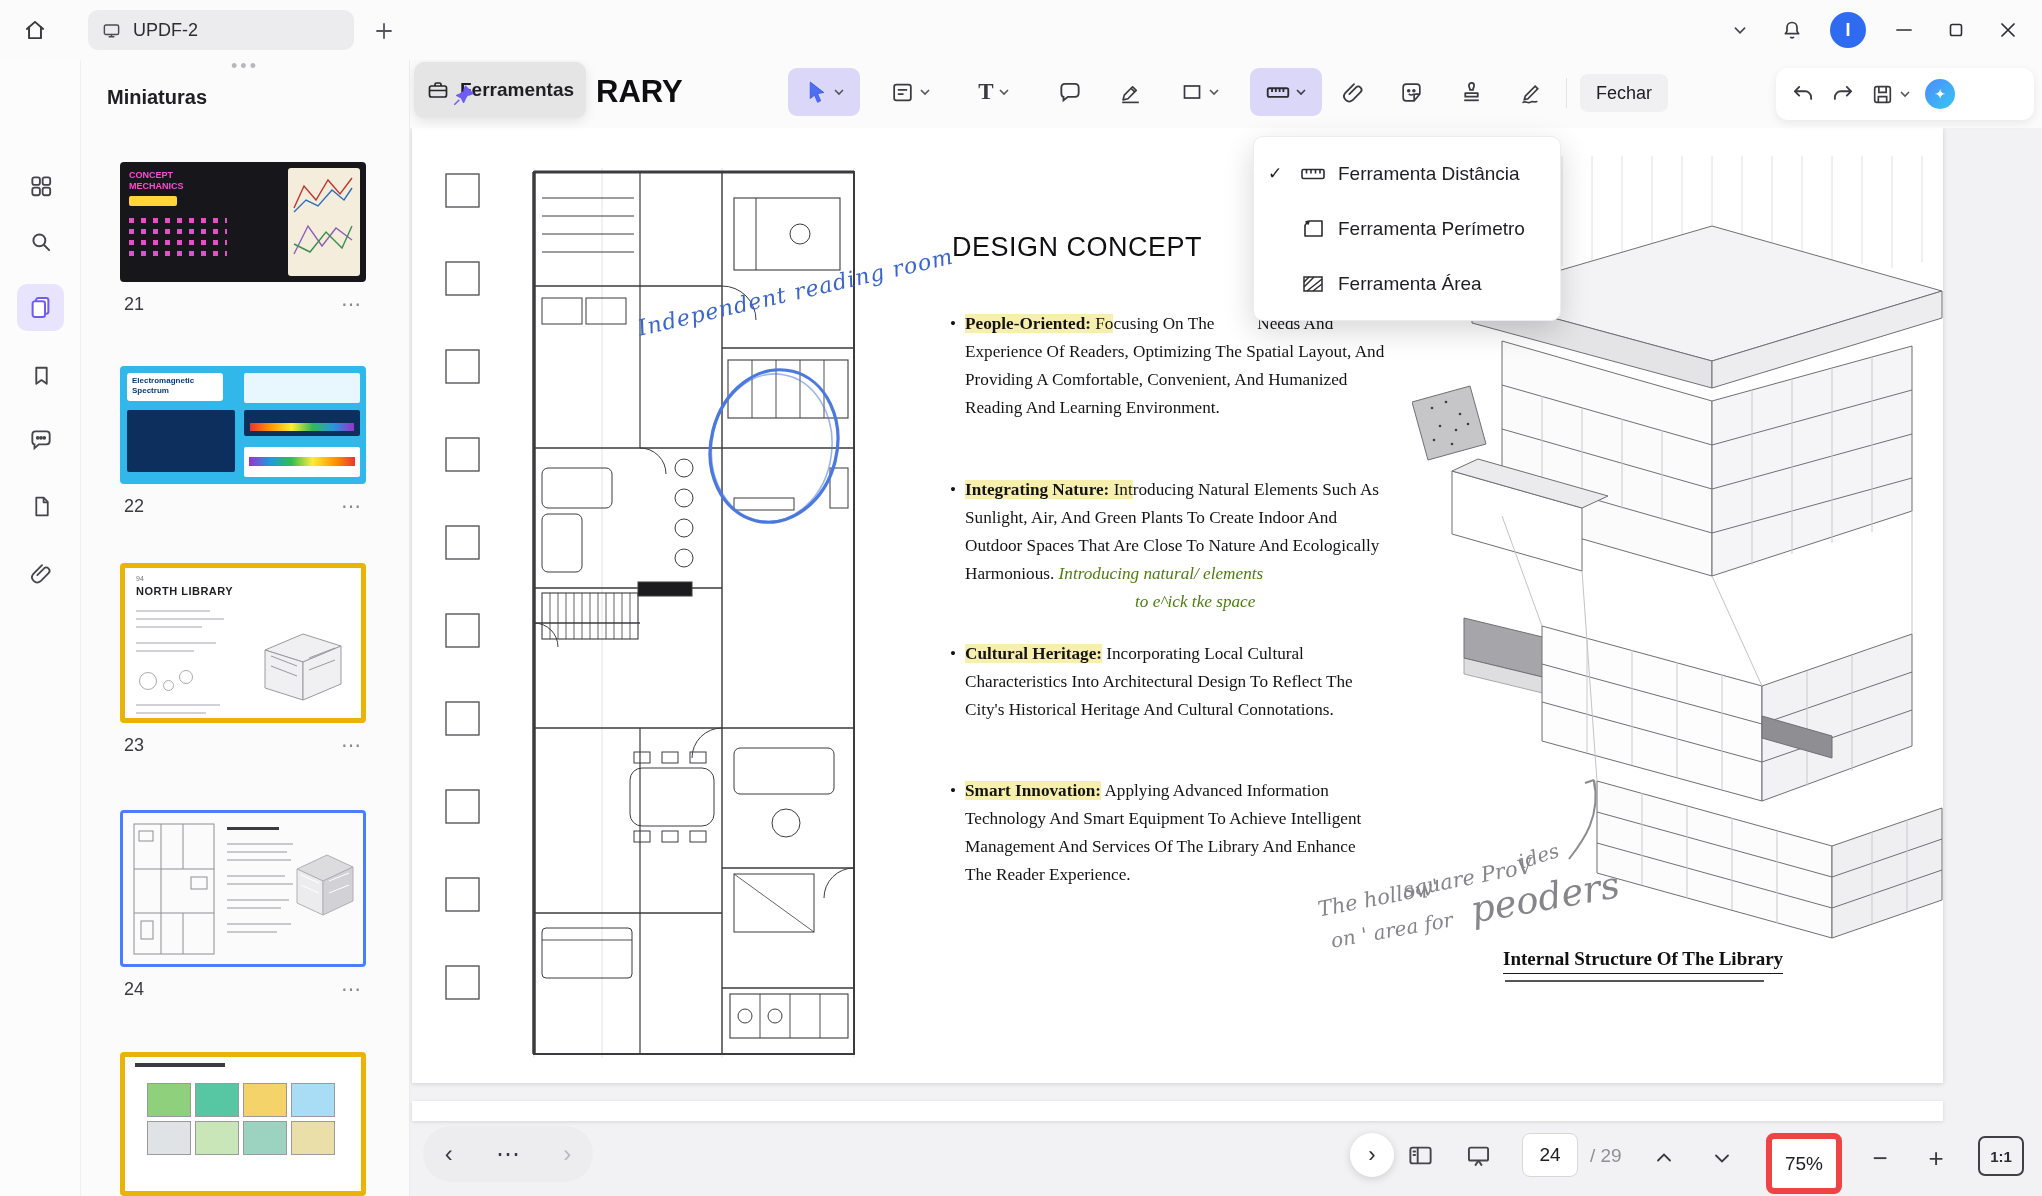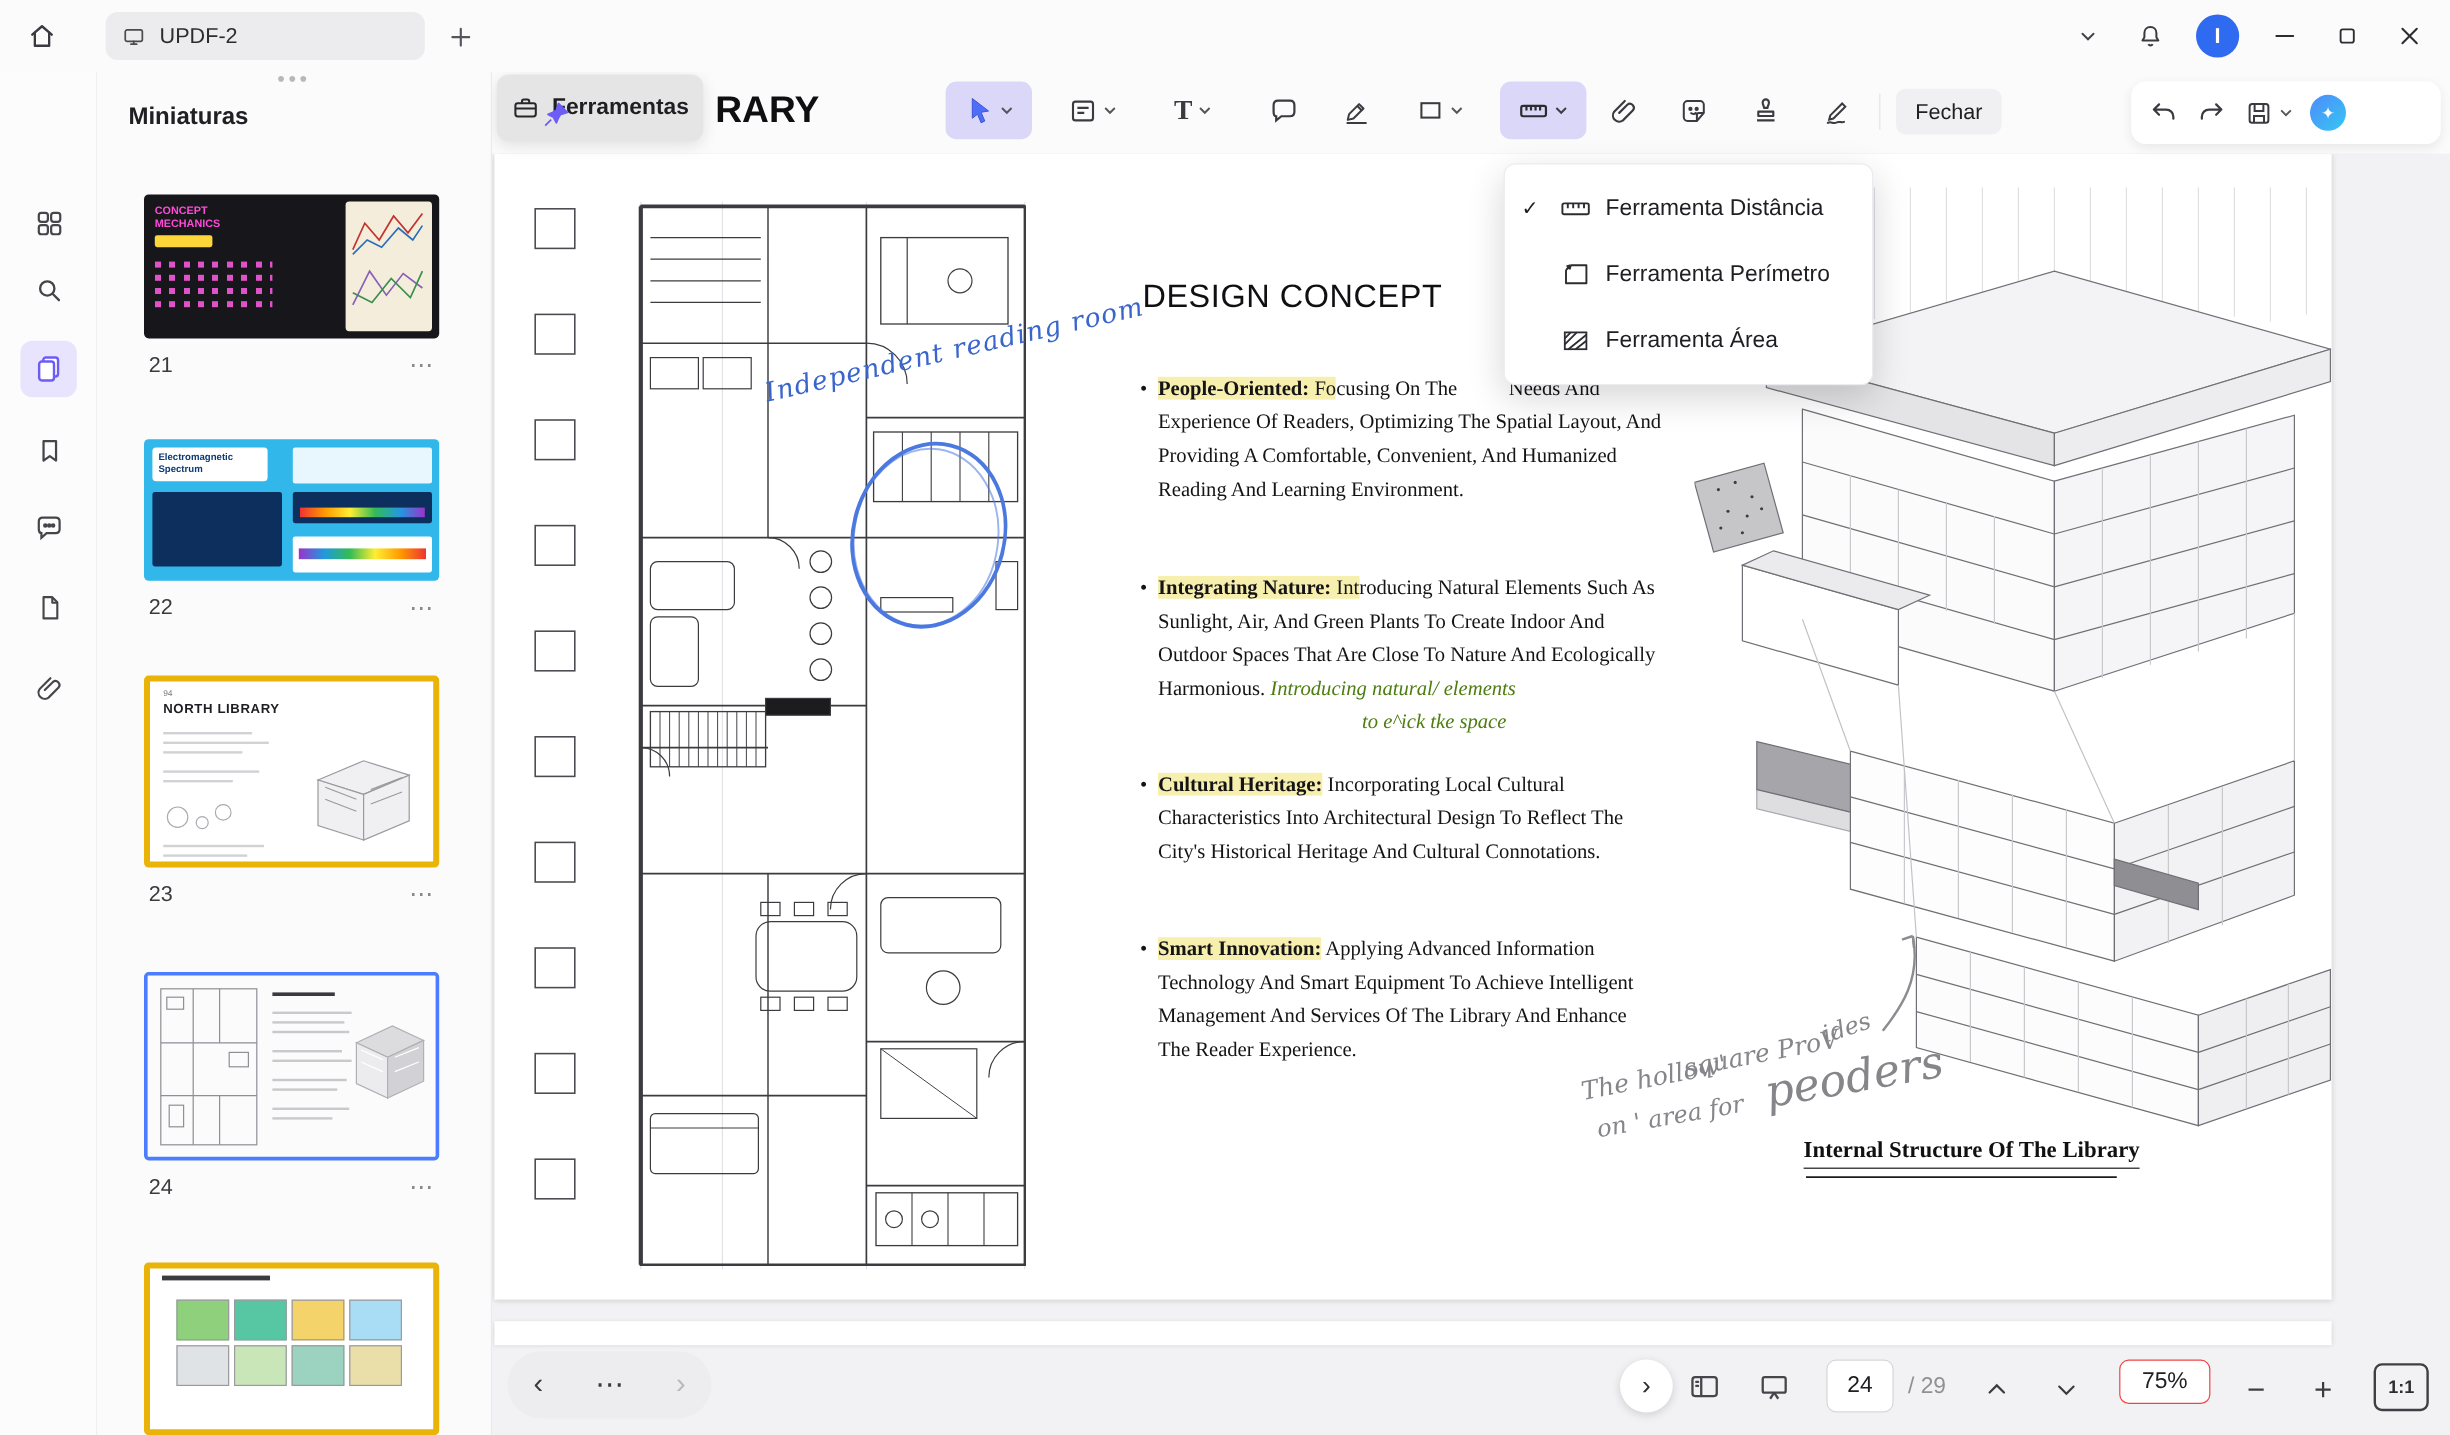--- a/index.html
+++ b/index.html
@@ -104,21 +104,21 @@
   .dd-label{font-size:19px;color:#1f1f23}
 
   
   .nav-pill{position:absolute;left:423px;top:1126px;width:170px;height:56px;background:#ededf0;border-radius:28px;display:flex;align-items:center;justify-content:space-around;z-index:10}
   .nav-pill .g{font-size:24px;color:#3a3a40}
   .nav-pill .dim{color:#b9b9be}
   .expand-btn{position:absolute;left:1350px;top:1133px;width:44px;height:44px;border-radius:50%;background:#fff;box-shadow:0 2px 8px rgba(0,0,0,.15);font-size:22px;color:#2c2c31;z-index:10}
   .foot-ic{position:absolute;top:1137px;width:36px;height:36px;display:flex;align-items:center;justify-content:center;z-index:10}
   .pagebox{position:absolute;left:1522px;top:1133px;width:56px;height:44px;background:#fff;border:1px solid #d7d7db;border-radius:8px;font-size:19px;color:#202024;display:flex;align-items:center;justify-content:center;z-index:10}
   .pagetotal{position:absolute;left:1590px;top:1145px;font-size:19px;color:#909095;z-index:10}
-  .zoombox{position:absolute;left:1766px;top:1133px;width:76px;height:37px;background:#fff;border:1px solid #ef4444;border-radius:8px;font-size:19px;color:#202024;display:flex;align-items:center;justify-content:center;z-index:10}
+  .zoombox{position:absolute;left:1766px;top:1133px;width:76px;height:61px;background:#fff;border:6px solid #ef4444;border-radius:8px;font-size:19px;color:#202024;display:flex;align-items:center;justify-content:center;z-index:10}
   .zbtn{position:absolute;top:1140px;width:36px;height:36px;font-size:26px;color:#3c3c40;z-index:10;display:flex;align-items:center;justify-content:center}
   .fitbox{position:absolute;left:1978px;top:1136px;width:46px;height:40px;border:2px solid #3f3f45;border-radius:7px;font-size:15px;font-weight:700;color:#2c2c31;display:flex;align-items:center;justify-content:center;z-index:10;background:transparent}
 </style>
 </head>
 <body>
 
 <div class="app">
 
   <header class="titlebar">
     <button class="tb-home">

